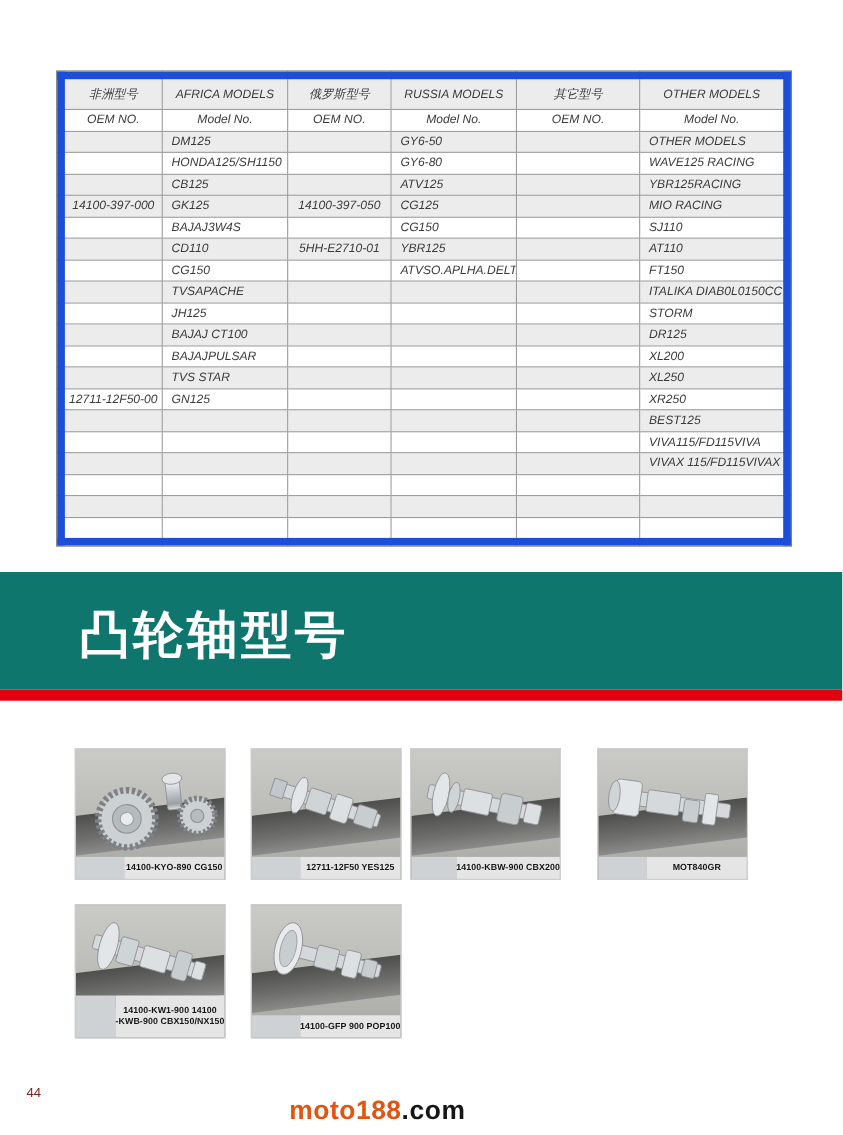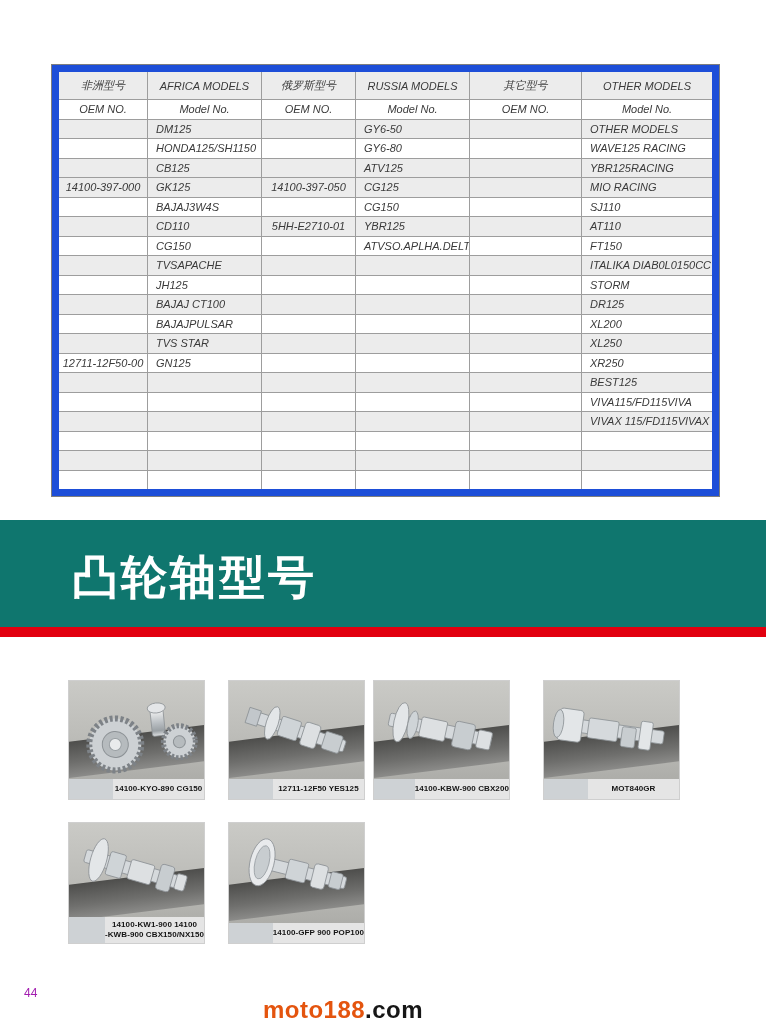--- a/index.html
+++ b/index.html
@@ -46,30 +46,30 @@
   .band{
     position:absolute;left:-12%;top:44%;width:130%;height:36px;
     background:linear-gradient(180deg,#4e4e4c 0%,#6f6f6d 60%,#8b8b89 100%);
     transform:rotate(-7deg);
   }
   .photo svg{position:absolute;left:0;top:0;}
   .cap{
     position:absolute;left:0;right:0;bottom:0;height:20px;
     display:flex;align-items:stretch;font-size:8px;font-weight:bold;color:#141414;
   }
-  .cap.tall{height:26px;margin-top:24px;}
+  .cap.tall{height:38px;margin-top:24px;}
   .cap-left{width:44px;background:#ced2d5;}
   .cap-right{
     flex:1;background:#e5e5e5;display:flex;flex-direction:column;
     align-items:center;justify-content:center;line-height:1.25;
     letter-spacing:0.1px;white-space:nowrap;
   }
 
   
-  .page-num{position:absolute;left:24px;top:986px;font-size:12px;color:#a21caf;}
+  .page-num{position:absolute;left:24px;top:986px;font-size:12px;color:#7f1d1d;}
   .brand{position:absolute;left:0;top:996px;width:686px;text-align:center;
          font-size:24px;font-weight:bold;letter-spacing:0.5px;}
   .brand .nm{color:#e4540e;}
   .brand .tld{color:#161616;}
 </style>
 </head>
 <body>
 
 <div class="page">
 

